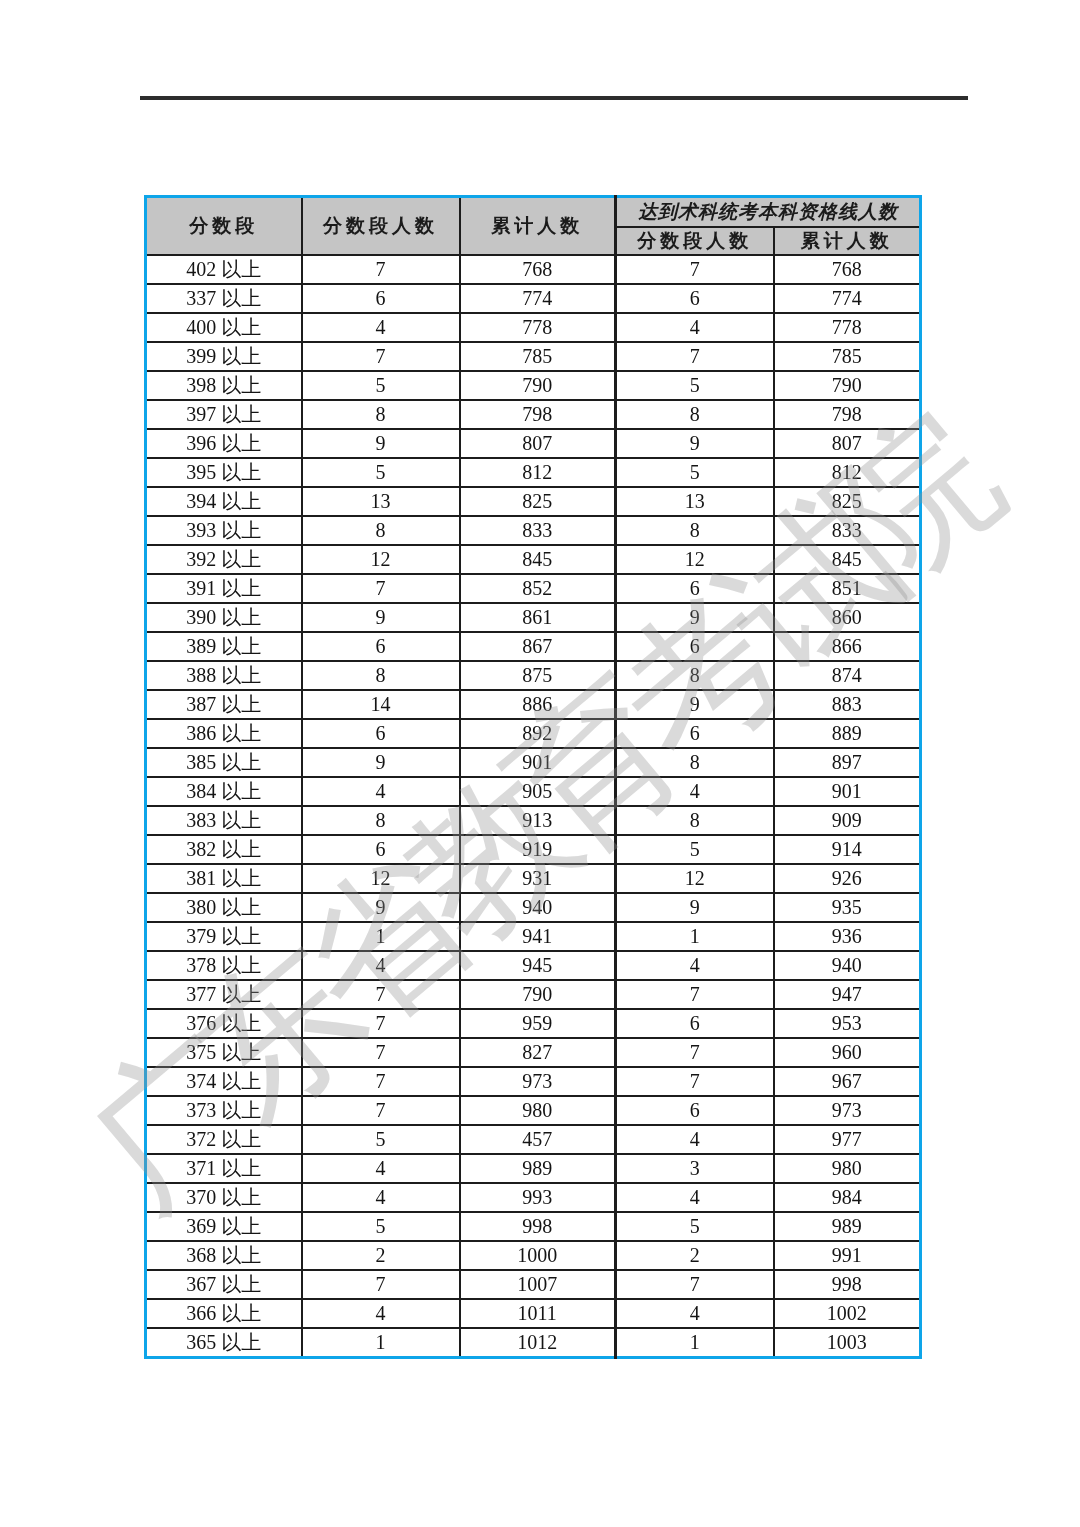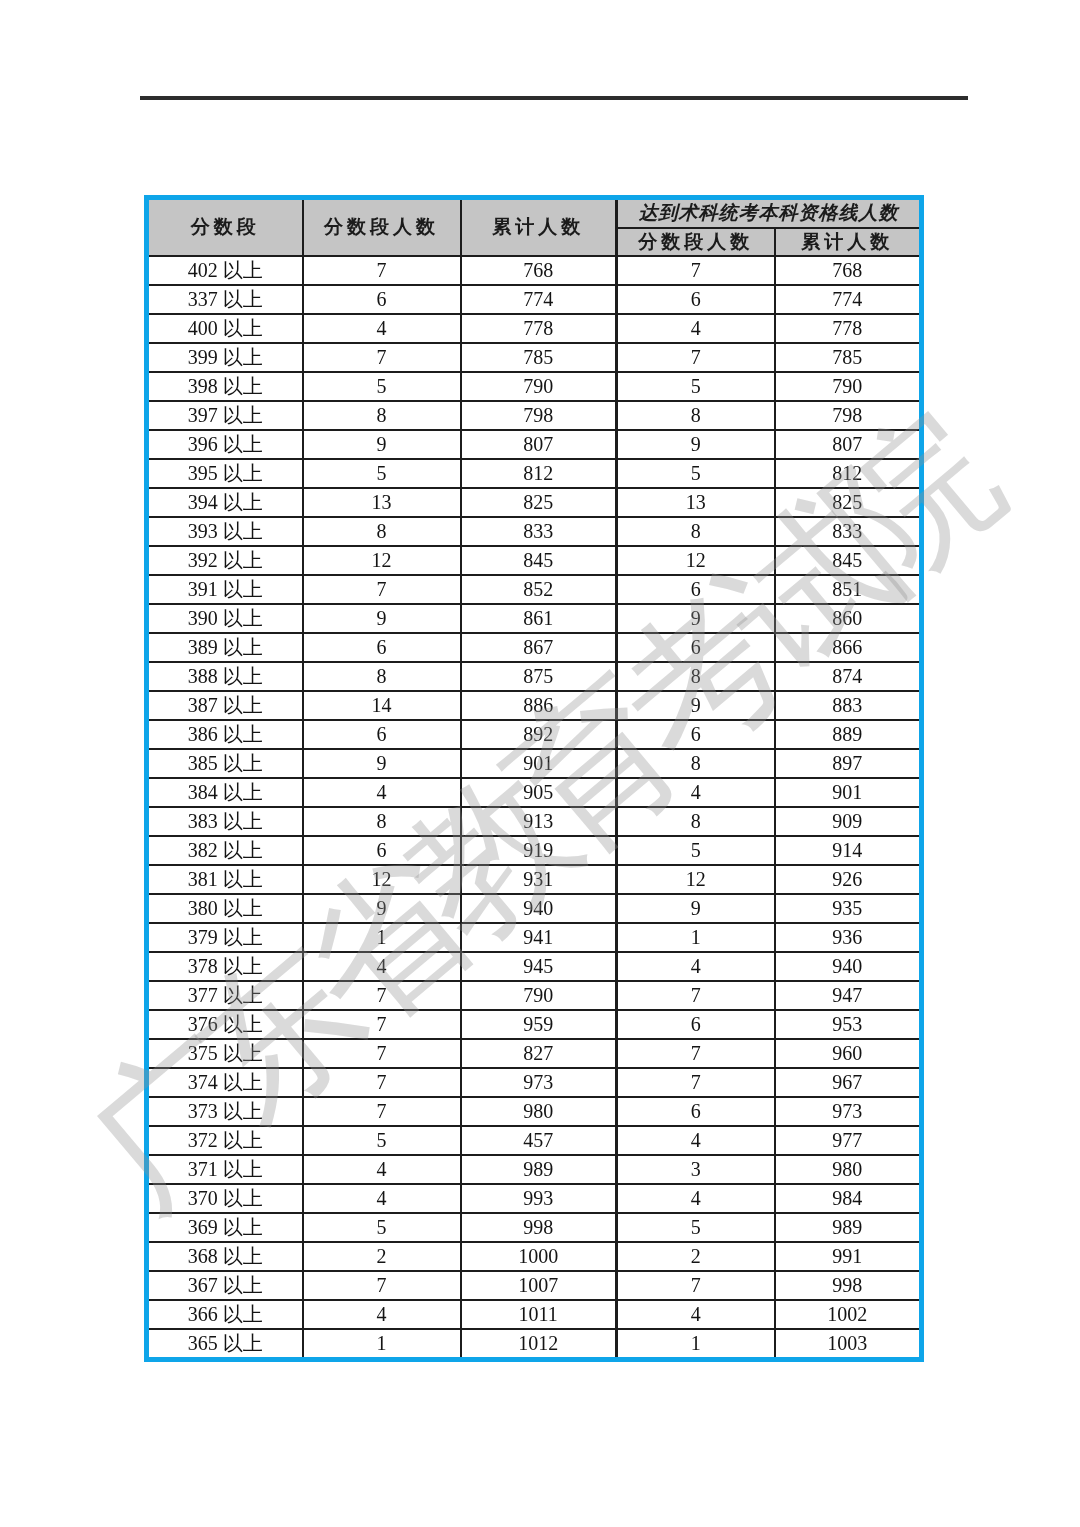--- a/index.html
+++ b/index.html
@@ -31,21 +31,21 @@
     pointer-events: none;
     user-select: none;
   }
   table.score-table {
     position: absolute;
     left: 144px; top: 195px;
     width: 775px;
     border-collapse: collapse;
     table-layout: fixed;
     z-index: 2;
-    border: 5px solid #0ea5e9;
+    border: 3px solid #0ea5e9;
   }
   .score-table th, .score-table td {
     border: 2px solid #1c1c1c;
     text-align: center;
     vertical-align: middle;
     padding: 0;
     overflow: hidden;
   }
   .score-table thead th {
     background: #c5c5c5;

